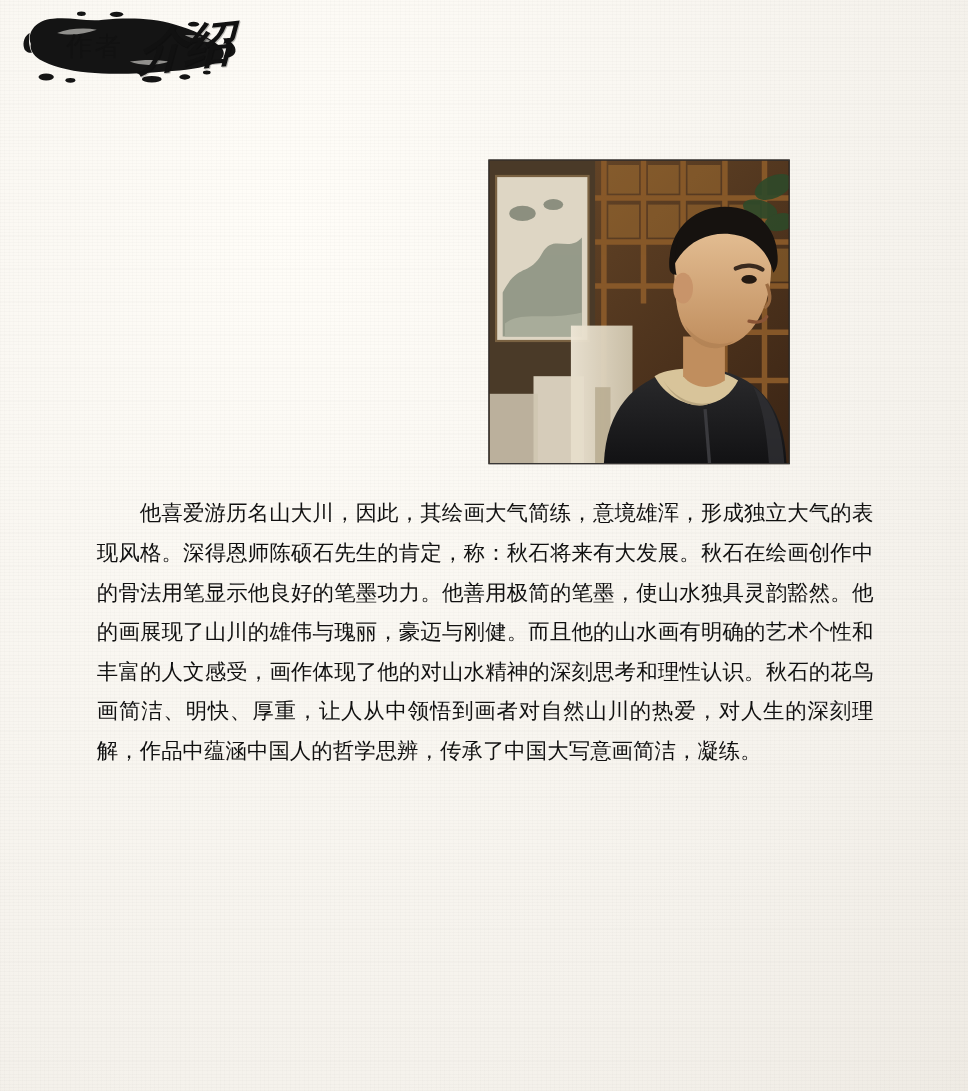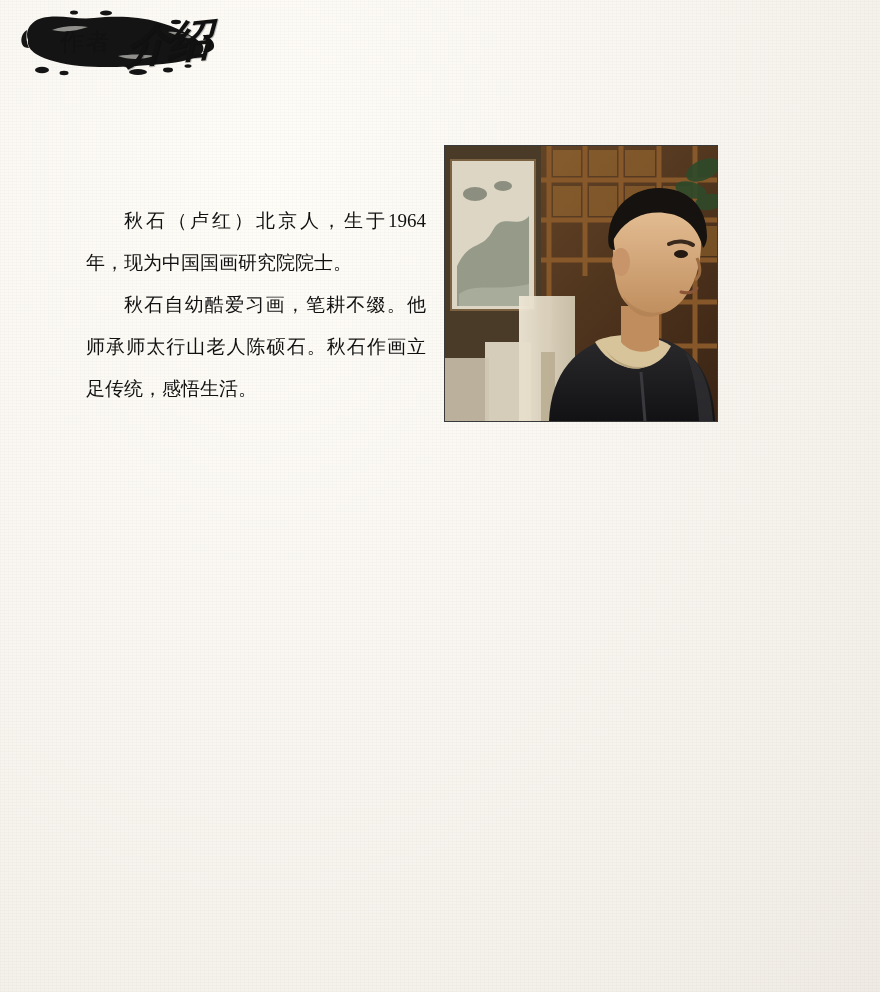--- a/index.html
+++ b/index.html
@@ -255,21 +255,18 @@
       <path d="M236,146 C244,148 250,146 252,142" stroke="#8a5436" stroke-width="3" fill="none" stroke-linecap="round"></path>
 
       <path d="M178,150 C190,166 208,170 222,164 C208,176 186,172 178,150 Z" fill="#a87a4e" opacity="0.5"></path>
 
       <path d="M196,226 L200,275" stroke="#3a3a3e" stroke-width="3" fill="none"></path>
 
       <path d="M240,206 C258,218 266,244 268,275 L254,275 C252,246 248,222 240,206 Z" fill="#2f2f33" opacity="0.8"></path>
     </svg>
   </div>
 
-  <div class="intro-block">
-    <p class="intro-p indent">秋石（卢红）北京人，生于1964年，现为中国国画研究院院士。</p>
-    <p class="intro-p indent">秋石自幼酷爱习画，笔耕不缀。他师承师太行山老人陈硕石。秋石作画立足传统，感悟生活。</p>
+
+  <div class="body-block">
+    <p class="body-p">他喜爱游历名山大川，因此，其绘画大气简练，意境雄浑，形成独立大气的表现风格。深得恩师陈硕石先生的肯定，称：秋石将来有大发展。秋石在绘画创作中的骨法用笔显示他良好的笔墨功力。他善用极简的笔墨，使山水独具灵韵豁然。他的画展现了山川的雄伟与瑰丽，豪迈与刚健。而且他的山水画有明确的艺术个性和丰富的人文感受，画作体现了他的对山水精神的深刻思考和理性认识。秋石的花鸟画简洁、明快、厚重，让人从中领悟到画者对自然山川的热爱，对人生的深刻理解，作品中蕴涵中国人的哲学思辨，传承了中国大写意画简洁，凝练。</p>
   </div>
 
-  <div class="body-block">
-  </div>
-
 </div>
 
 </body></html>

